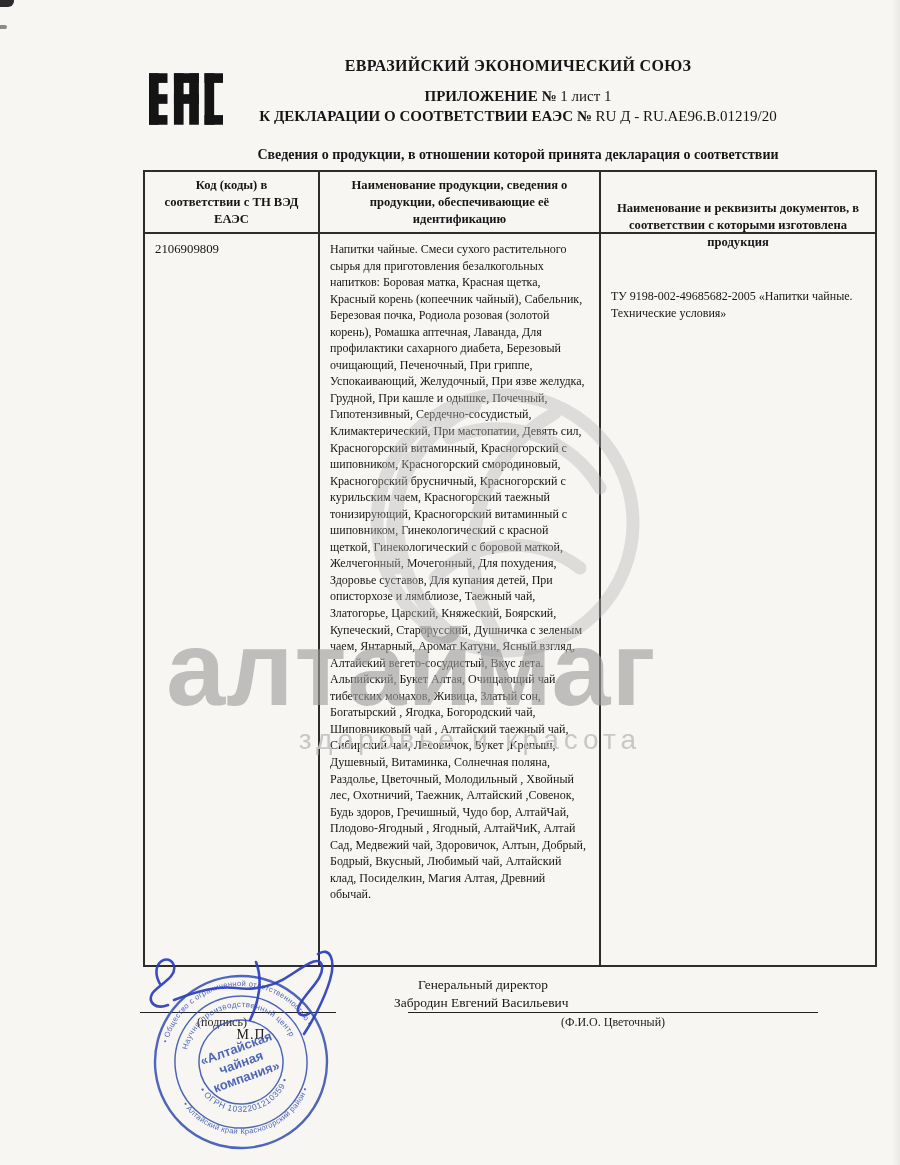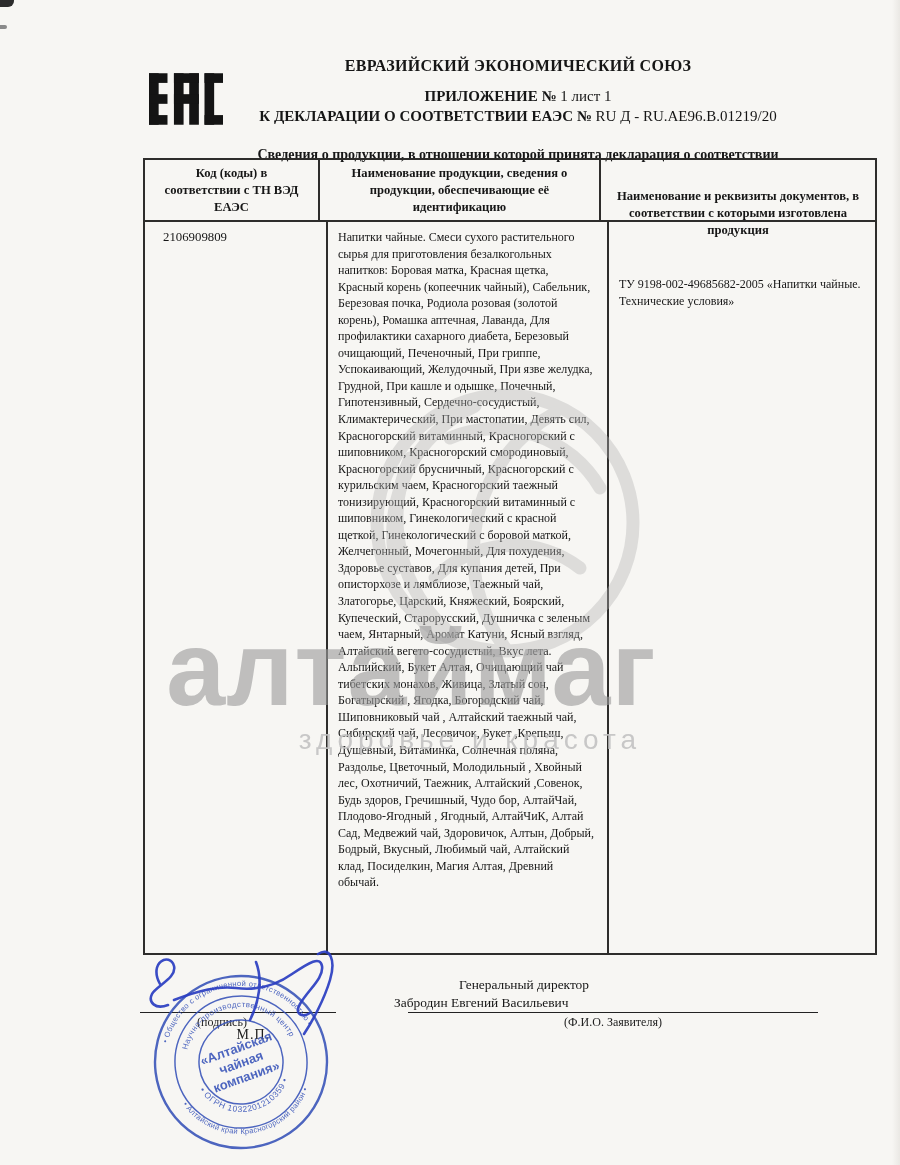--- a/index.html
+++ b/index.html
@@ -17,24 +17,24 @@
   
   .eac-logo{position:absolute;left:149px;top:64px;width:74px;height:70px;}
   .hdr{position:absolute;left:133px;width:770px;text-align:center;}
   .hdr.union{top:57px;font-size:16px;font-weight:bold;letter-spacing:.3px;}
   .hdr.appendix{top:88px;font-size:15px;}
   .hdr.decl{top:108px;font-size:15px;}
   .hdr .b{font-weight:bold;}
   .hdr.subtitle{top:147px;font-size:14px;font-weight:bold;}
 
   
-  .table{position:absolute;left:143px;top:158px;width:734px;height:797px;
+  .table{position:absolute;left:143px;top:170px;width:734px;height:797px;
     border:2px solid #2e2d2b;box-sizing:border-box;z-index:1;background:transparent;}
   .thead{display:flex;height:62px;border-bottom:2px solid #2e2d2b;box-sizing:border-box;}
-  .trow{display:flex;height:731px;box-sizing:border-box;padding-left:8px;}
+  .trow{display:flex;height:731px;box-sizing:border-box;}
   .c1{width:175px;box-sizing:border-box;border-right:2px solid #2e2d2b;}
   .c2{width:281px;box-sizing:border-box;border-right:2px solid #2e2d2b;}
   .c3{flex:1;box-sizing:border-box;margin-top:47px;}
   .th{display:flex;align-items:center;justify-content:center;text-align:center;
     font-weight:bold;font-size:12.6px;line-height:17px;padding:4px 12px;}
   .td{padding:7px 10px 6px 10px;font-size:12px;line-height:16.55px;overflow:hidden;text-align:left;}
   .td.code{font-size:12.8px;}
 
   
   .wm-layer{position:absolute;left:0;top:0;width:900px;height:1165px;z-index:3;pointer-events:none;}
@@ -109,28 +109,28 @@
         <path d="M 95,255 A 150,150 0 0 1 55,80"></path>
         <path d="M 150,270 A 160,160 0 0 1 200,35"></path>
         <path d="M 95,60 A 120,120 0 0 1 245,110"></path>
         <path d="M 80,200 A 110,110 0 0 1 225,190"></path>
       </g>
     </svg>
     <div class="wm-brand">алтаймаг</div>
     <div class="wm-tagline">здоровье и красота</div>
   </div>
 
-  <div class="sig-text" style="left:418px;top:977px;margin-left:41px;">Генеральный директор</div>
+  <div class="sig-text" style="left:418px;top:977px;">Генеральный директор</div>
   <div class="sig-text" style="left:394px;top:995px;">Забродин Евгений Васильевич</div>
 
   <div class="line" style="left:140px;top:1012px;width:196px;"></div>
   <div class="caption" style="left:124px;top:1015px;width:196px;">(подпись)</div>
 
   <div class="line" style="left:408px;top:1012px;width:410px;"></div>
-  <div class="caption" style="left:408px;top:1015px;width:410px;">(Ф.И.О. Заявителя)</div>
+  <div class="caption" style="left:408px;top:1015px;width:410px;">(Ф.И.О. Цветочный)</div>
 
   <div class="mp">М.П.</div>
 
   <svg class="stamp" width="180" height="180" viewBox="0 0 180 180">
     <defs>
       <path id="arcOT" d="M 14,90 A 76,76 0 1 1 166,90"></path>
       <path id="arcOB" d="M 18,90 A 72,72 0 0 0 162,90"></path>
       <path id="arcIT" d="M 35,90 A 55,55 0 1 1 145,90"></path>
       <path id="arcIB" d="M 40,90 A 50,50 0 0 0 140,90"></path>
     </defs>

